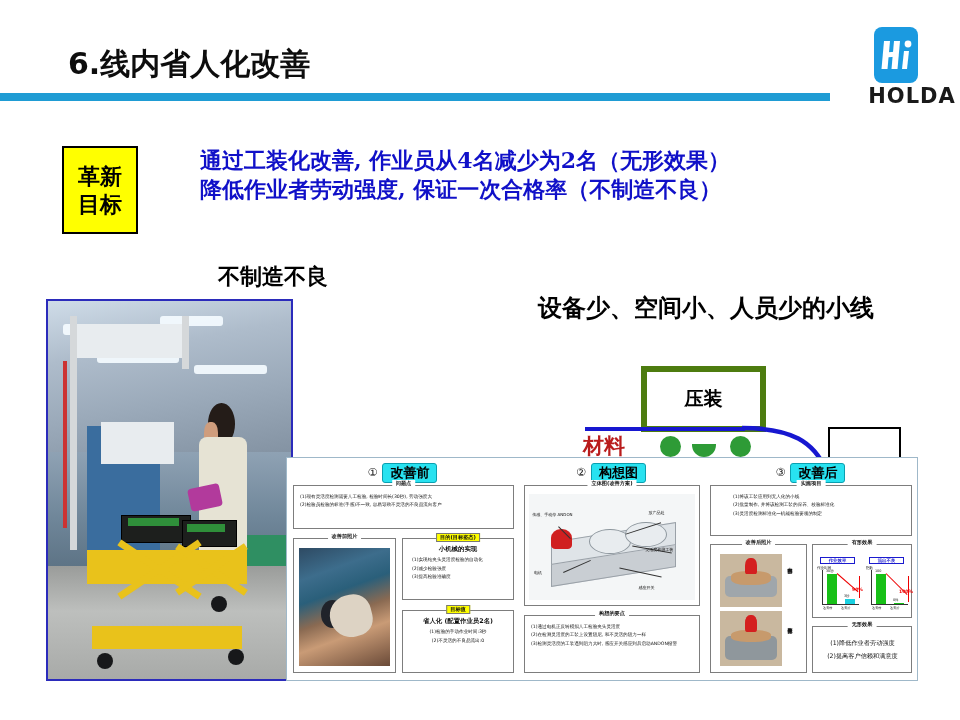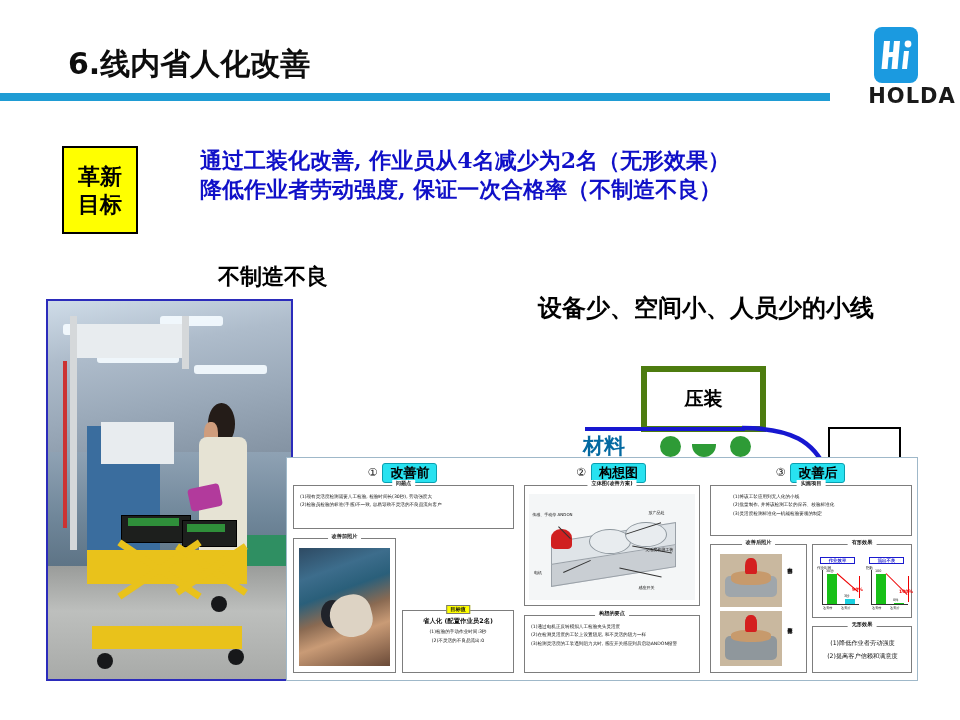--- a/index.html
+++ b/index.html
@@ -67,21 +67,21 @@
 
   
   .box-press{position:absolute;left:641px;top:366px;width:113px;height:54px;border:6px solid #4d7c0f;
              background:#fff;display:flex;align-items:center;justify-content:center;}
   .box-press span{font-size:19px;font-weight:bold;color:#000;
                   font-family:"DejaVu Serif","Liberation Serif",serif;}
   .box-right{position:absolute;left:828px;top:427px;width:69px;height:42px;border:2px solid #000;
              border-bottom:none;background:transparent;}
   .flow-line{position:absolute;left:585px;top:427px;width:160px;height:4px;background:#1717d0;}
   .flow-curve{position:absolute;left:740px;top:424px;width:116px;height:48px;}
-  .mat-label{position:absolute;left:583px;top:432px;font-size:21px;font-weight:bold;color:#0369a1;
+  .mat-label{position:absolute;left:583px;top:432px;font-size:21px;font-weight:bold;color:#b91c1c;
              font-family:"DejaVu Serif","Liberation Serif",serif;}
   .dot{position:absolute;width:21px;height:21px;background:#2e9b36;border-radius:50%;}
   .dot-half{position:absolute;width:24px;height:13px;background:#2e9b36;
             border-radius:0 0 14px 14px;}
 
   
   .sheet{position:absolute;left:286px;top:457px;width:630px;height:222px;background:#fff;
          border:1px solid #9fb8c9;}
   .panel{position:absolute;top:0;height:222px;background:#fff;}
   .p1{left:0;width:231px;border-right:1px solid #bcd3de;}
@@ -242,20 +242,29 @@
 
       <div class="fieldset" style="left:6px;top:80px;width:101px;height:133px;">
         <div class="legend">改善前照片</div>
         <div class="imgph" style="left:5px;top:9px;width:91px;height:118px;">
           <div class="hand-photo"></div>
           <div class="hand-part"></div>
           <div class="hand-glove"></div>
         </div>
       </div>
 
+      <div class="fieldset" style="left:115px;top:80px;width:110px;height:60px;">
+        <div class="legend yel">目的(目标姿态)</div>
+        <div class="ctr-hd">小机械的实现</div>
+        <div class="ctr-sub">
+          <div>(1)实现钻夹头灵活度检验的自动化</div>
+          <div>(2)减少检验强度</div>
+          <div>(3)提高检验准确度</div>
+        </div>
+      </div>
 
       <div class="fieldset" style="left:115px;top:152px;width:110px;height:61px;">
         <div class="legend yel">目标值</div>
         <div class="ctr-hd">省人化 (配置作业员2名)</div>
         <div class="ctr-sub" style="text-align:center;padding-left:4px;">
           <div>(1)检验的手动作业时间:3秒</div>
           <div>(2)不灵活的不良品流出:0</div>
         </div>
       </div>
     </div>

